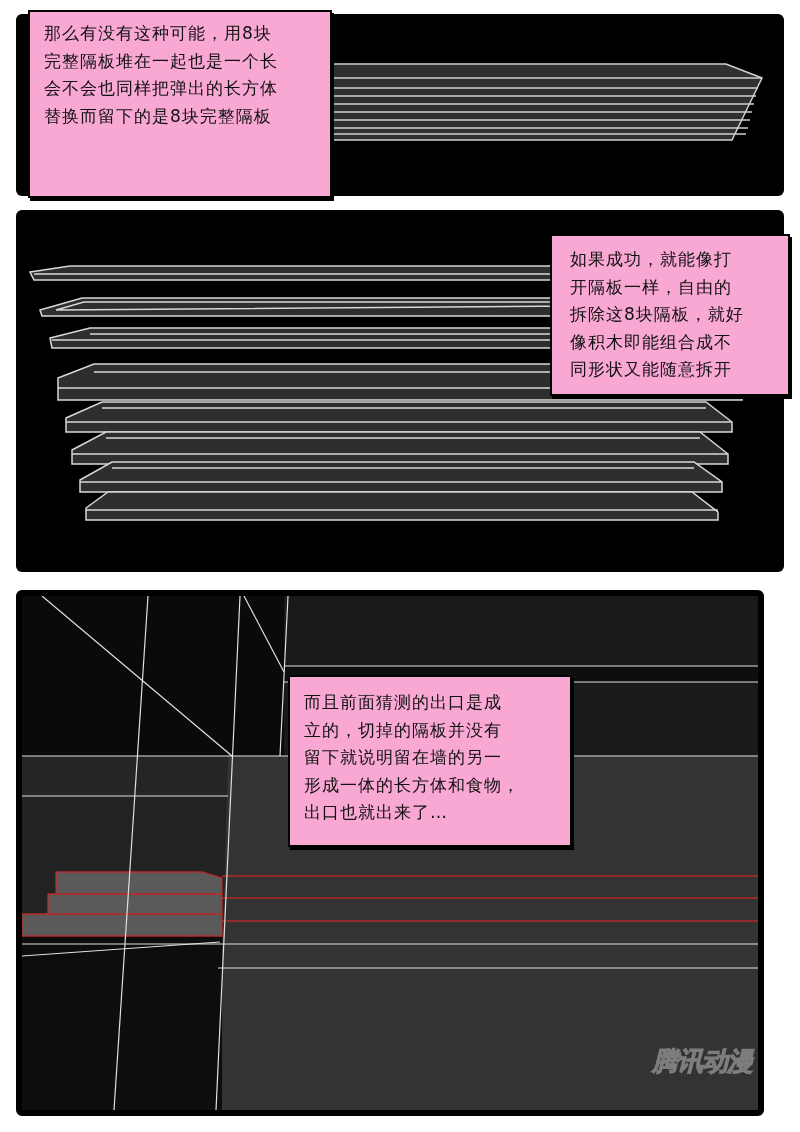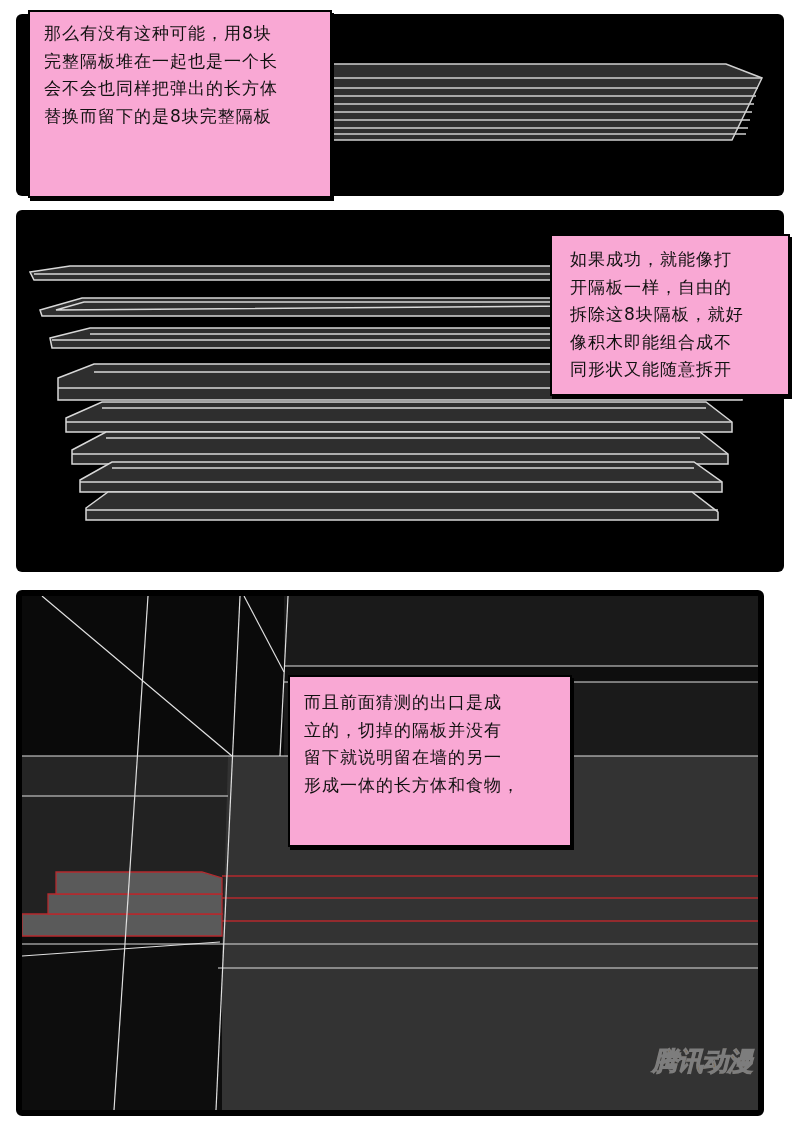--- a/index.html
+++ b/index.html
@@ -145,15 +145,16 @@
       <line x1="266" y1="0" x2="258" y2="160"></line>
     </g>
   </svg>
 </div>
 
 <div class="bubble" id="b3">
   <span class="line">而且前面猜测的出口是成</span>
   <span class="line">立的，切掉的隔板并没有</span>
   <span class="line">留下就说明留在墙的另一</span>
   <span class="line">形成一体的长方体和食物，</span>
+  <span class="line">出口也就出来了…</span>
 </div>
 
 <div class="watermark">腾讯动漫</div>
 
 </body></html>

